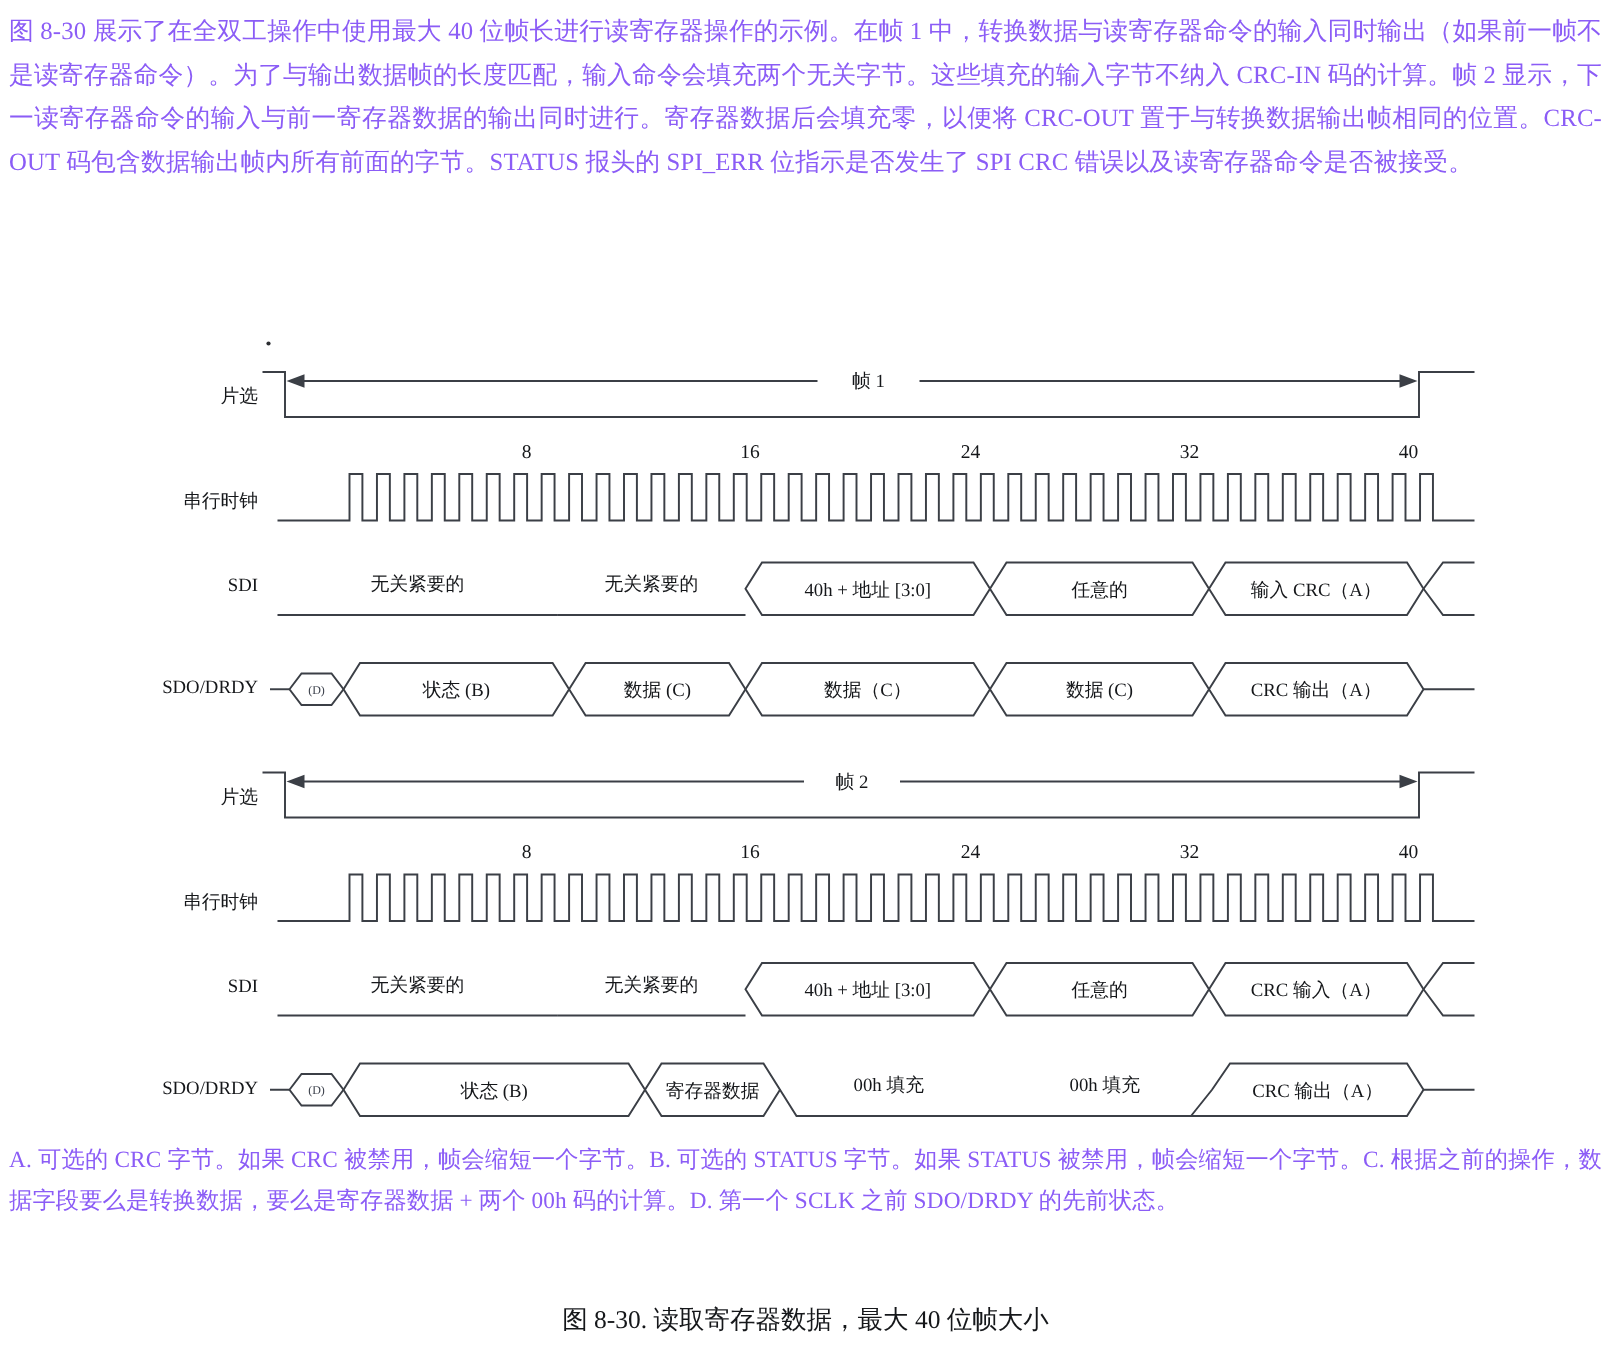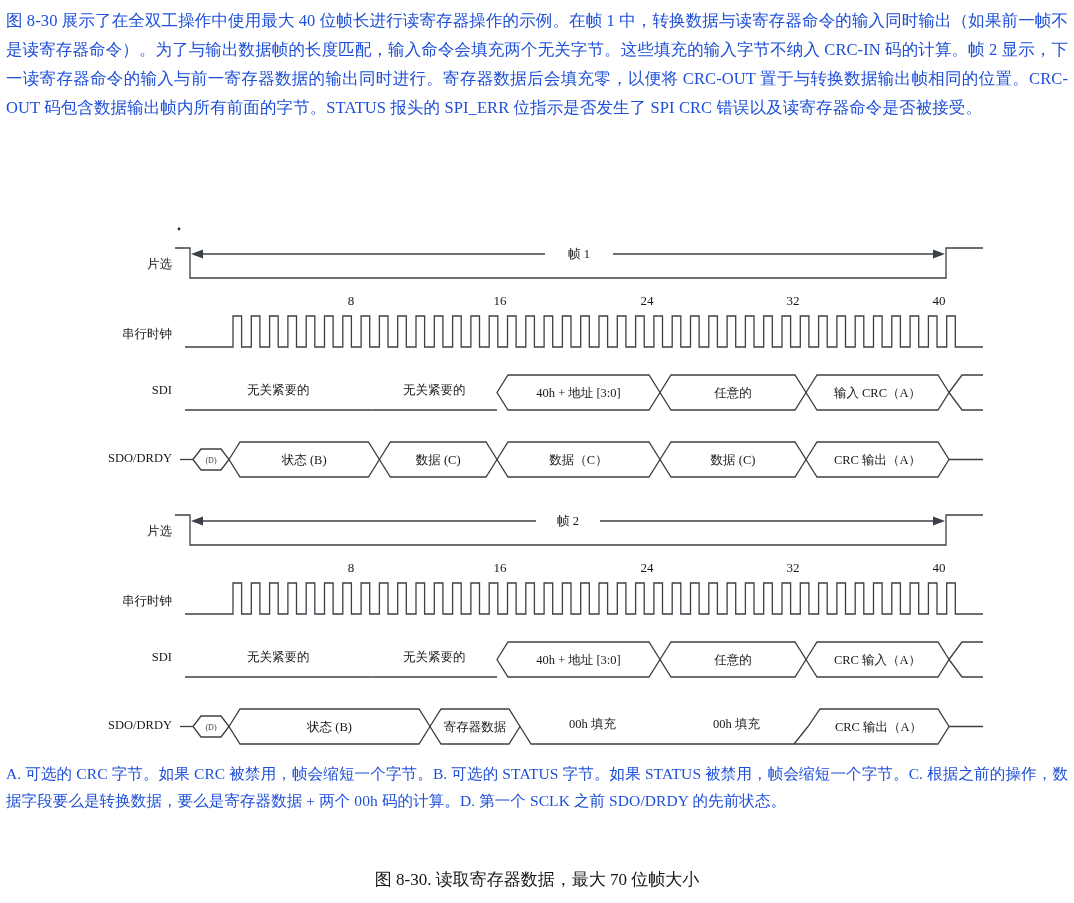--- a/index.html
+++ b/index.html
@@ -22,21 +22,21 @@
     width: 1074px;
     height: 903px;
     background: #fff;
   }
 
   
   .para {
     position: absolute;
     font-size: 16.5px;
     line-height: 29px;
-    color: #1d4ed8;
+    color: #8b5cf6;
     text-align: justify;
     letter-spacing: 0.1px;
   }
   #intro-paragraph {
     left: 6px;
     top: 6px;
     width: 1062px;
   }
   #footnotes-paragraph {
     left: 6px;
@@ -245,15 +245,15 @@
             <text x="878.5" y="244.0" class="cell-label">CRC 输出（A）</text>
             <path d="M 949 239.5 L 983 239.5" class="wave"></path>
           </g>
       </svg>
     </div>
 
   </div>
 
   <div class="para" id="footnotes-paragraph">A. 可选的 CRC 字节。如果 CRC 被禁用，帧会缩短一个字节。B. 可选的 STATUS 字节。如果 STATUS 被禁用，帧会缩短一个字节。C. 根据之前的操作，数据字段要么是转换数据，要么是寄存器数据 + 两个 00h 码的计算。D. 第一个 SCLK 之前 SDO/DRDY 的先前状态。</div>
 
-  <div id="figure-caption">图 8-30. 读取寄存器数据，最大 70 位帧大小</div>
+  <div id="figure-caption">图 8-30. 读取寄存器数据，最大 40 位帧大小</div>
 
 </div>
 
 </body></html>

